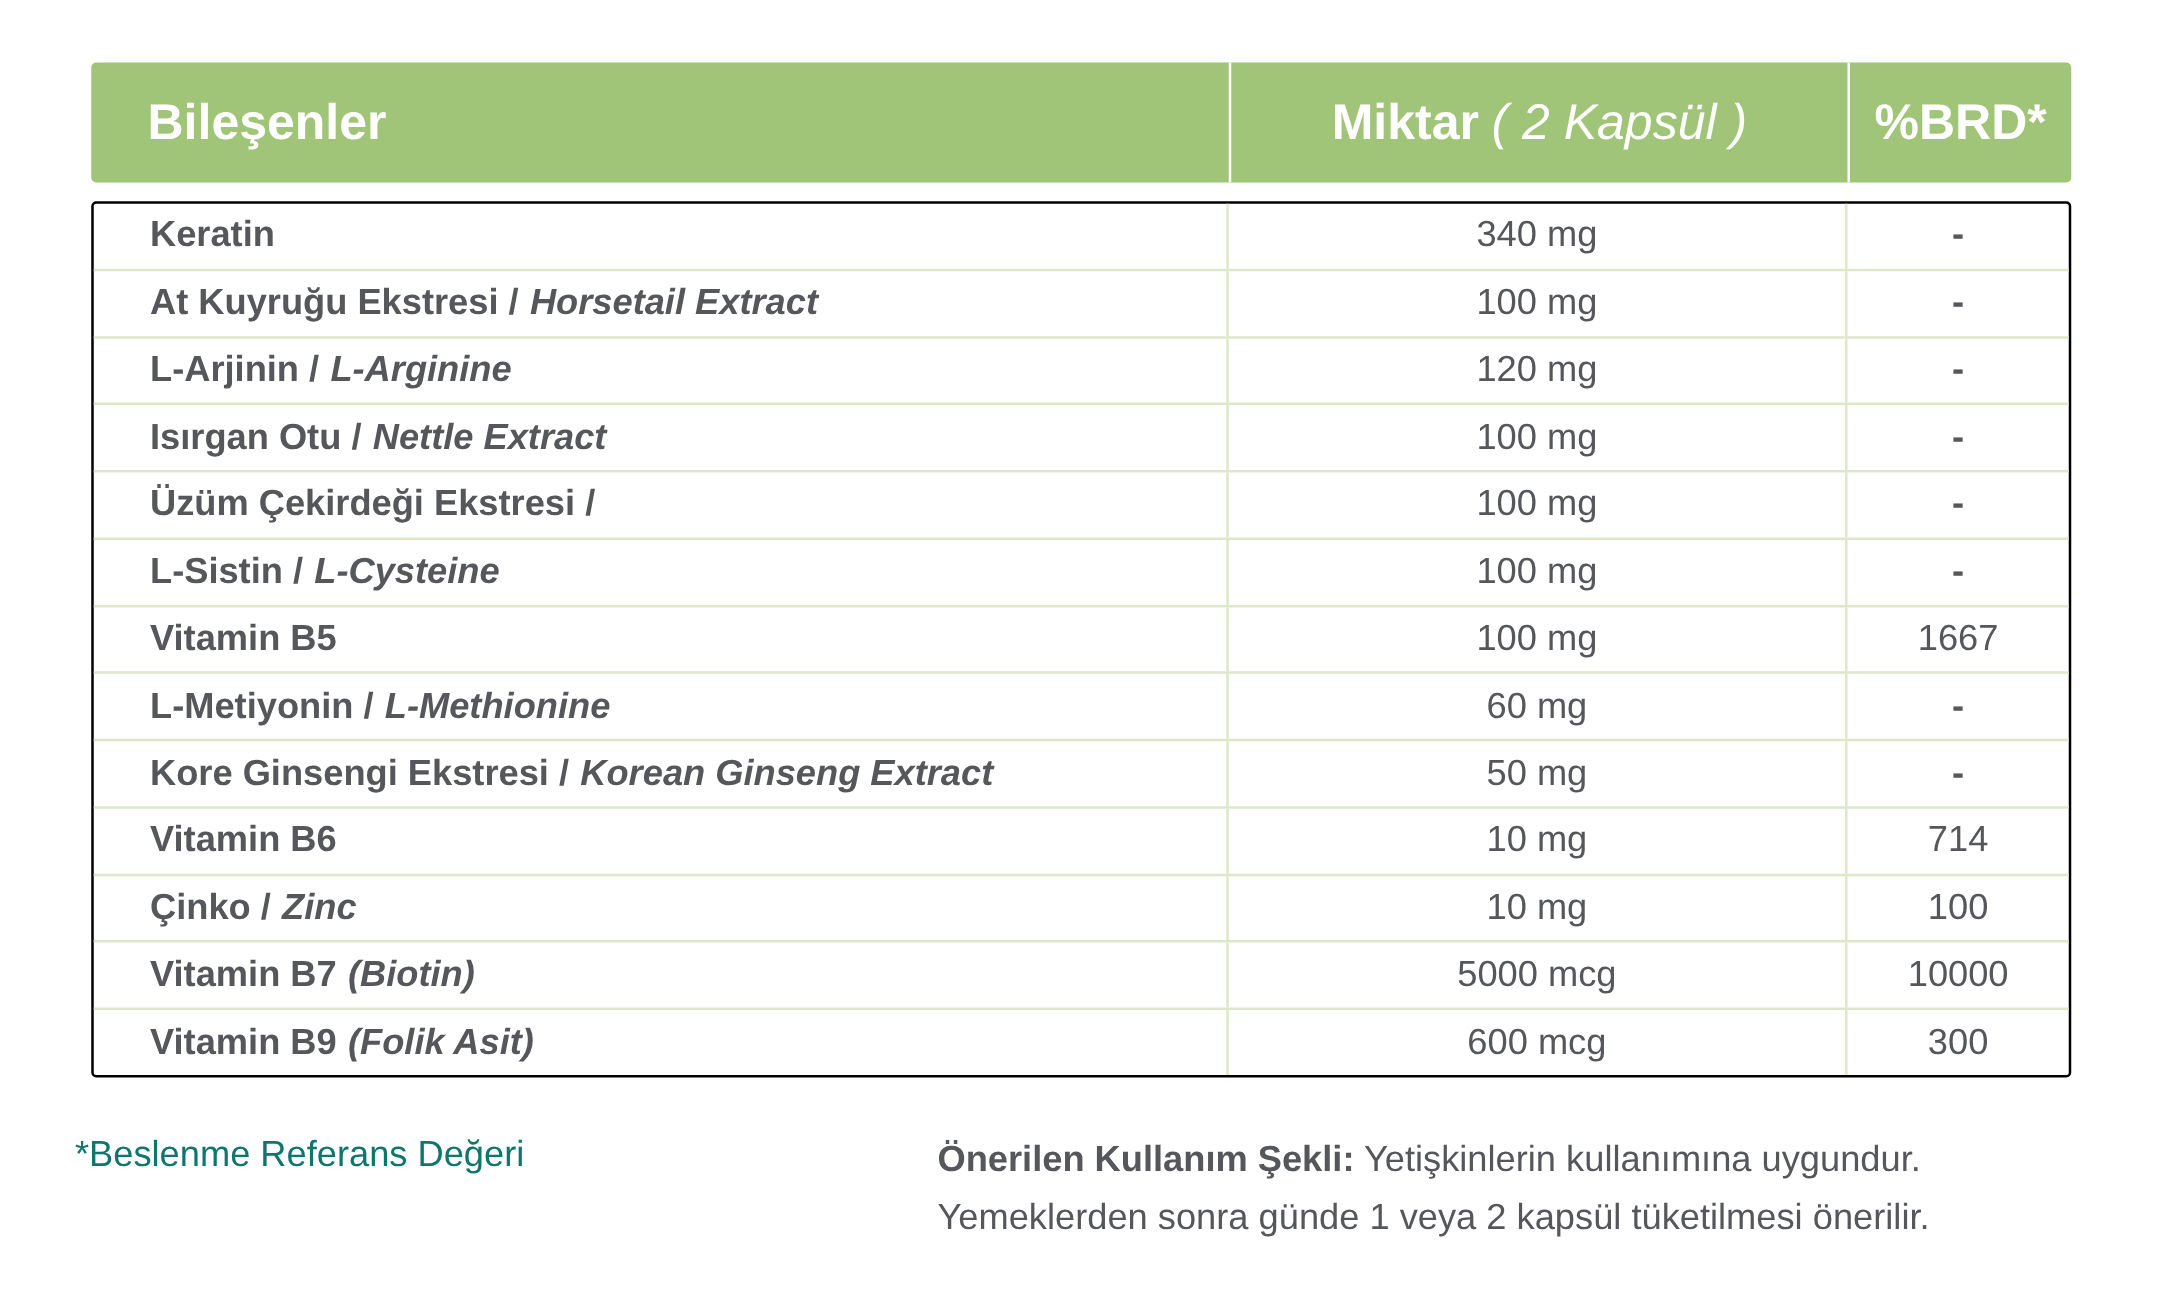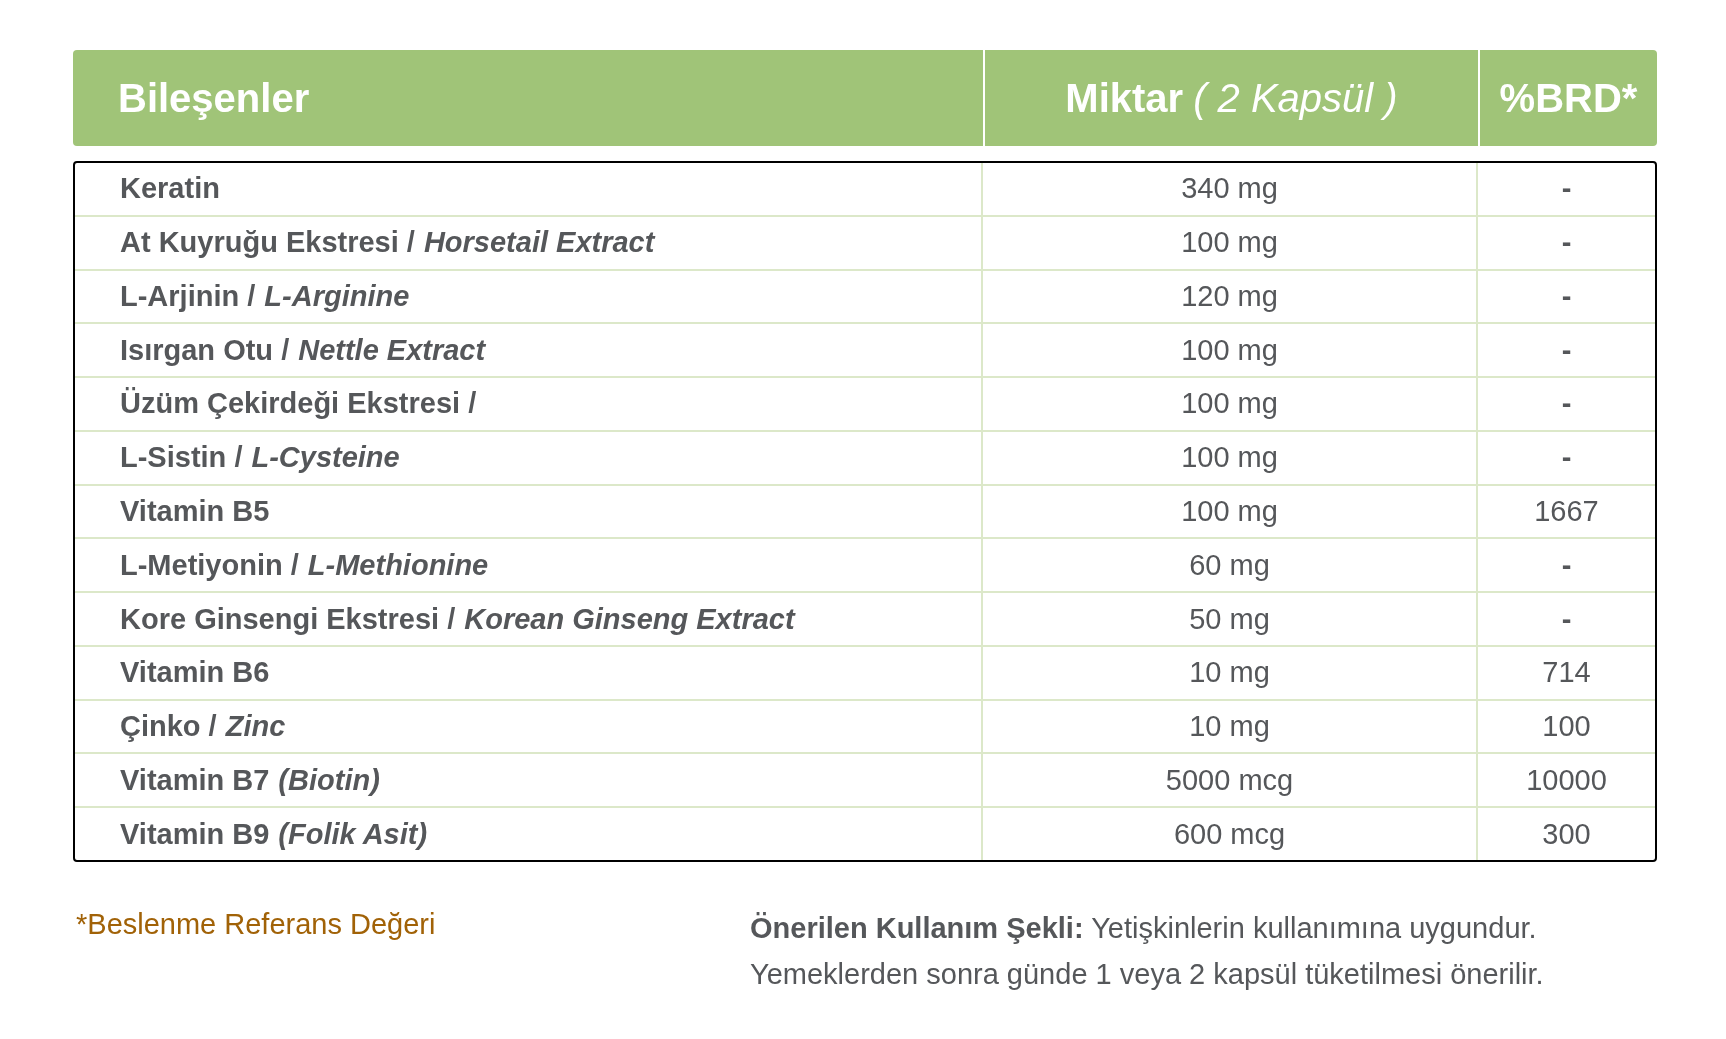--- a/index.html
+++ b/index.html
@@ -98,24 +98,24 @@
   }
   .td-brd {
     flex: 1;
     justify-content: center;
     font-weight: 500;
   }
   .td-brd.dash { font-weight: 700; }
   
   .footnote {
     position: absolute;
-    left: 76px;
+    left: 60px;
     top: 908px;
     font-size: 29px;
-    color: #a16207;
+    color: #0f766e;
   }
   .usage {
     position: absolute;
     left: 750px;
     top: 905px;
     width: 950px;
     font-size: 29px;
     line-height: 46px;
     color: #55575a;
   }

